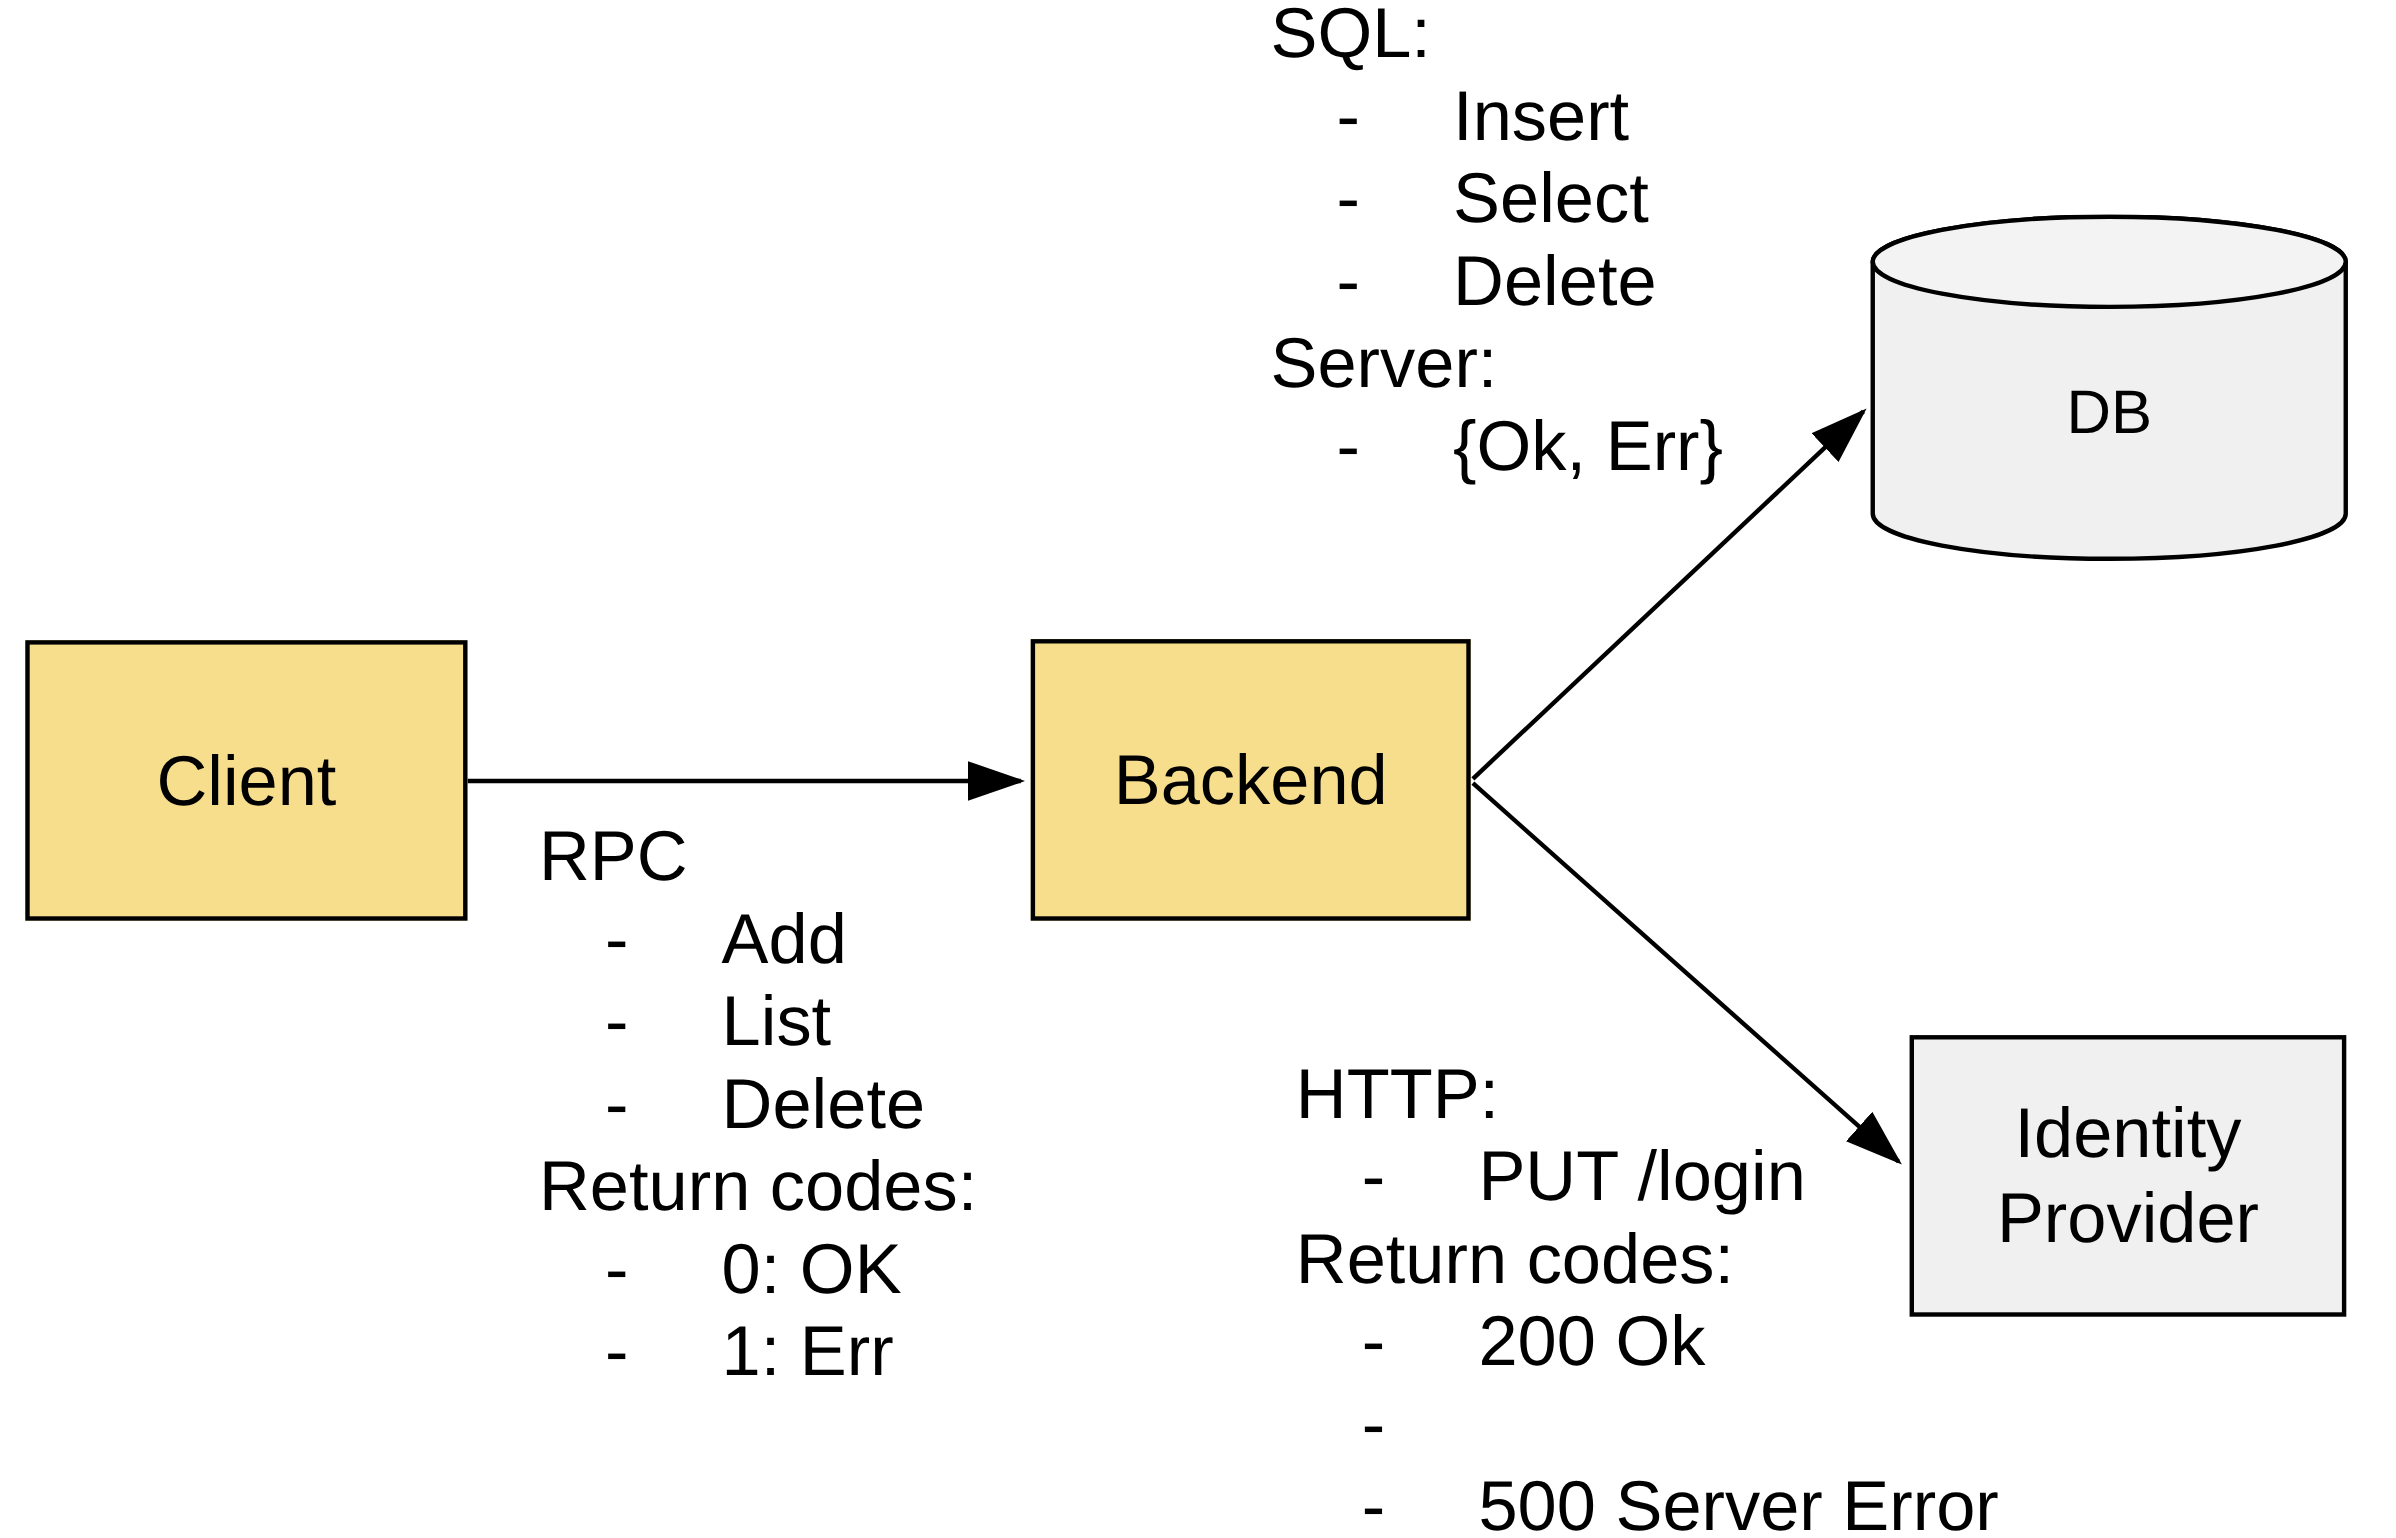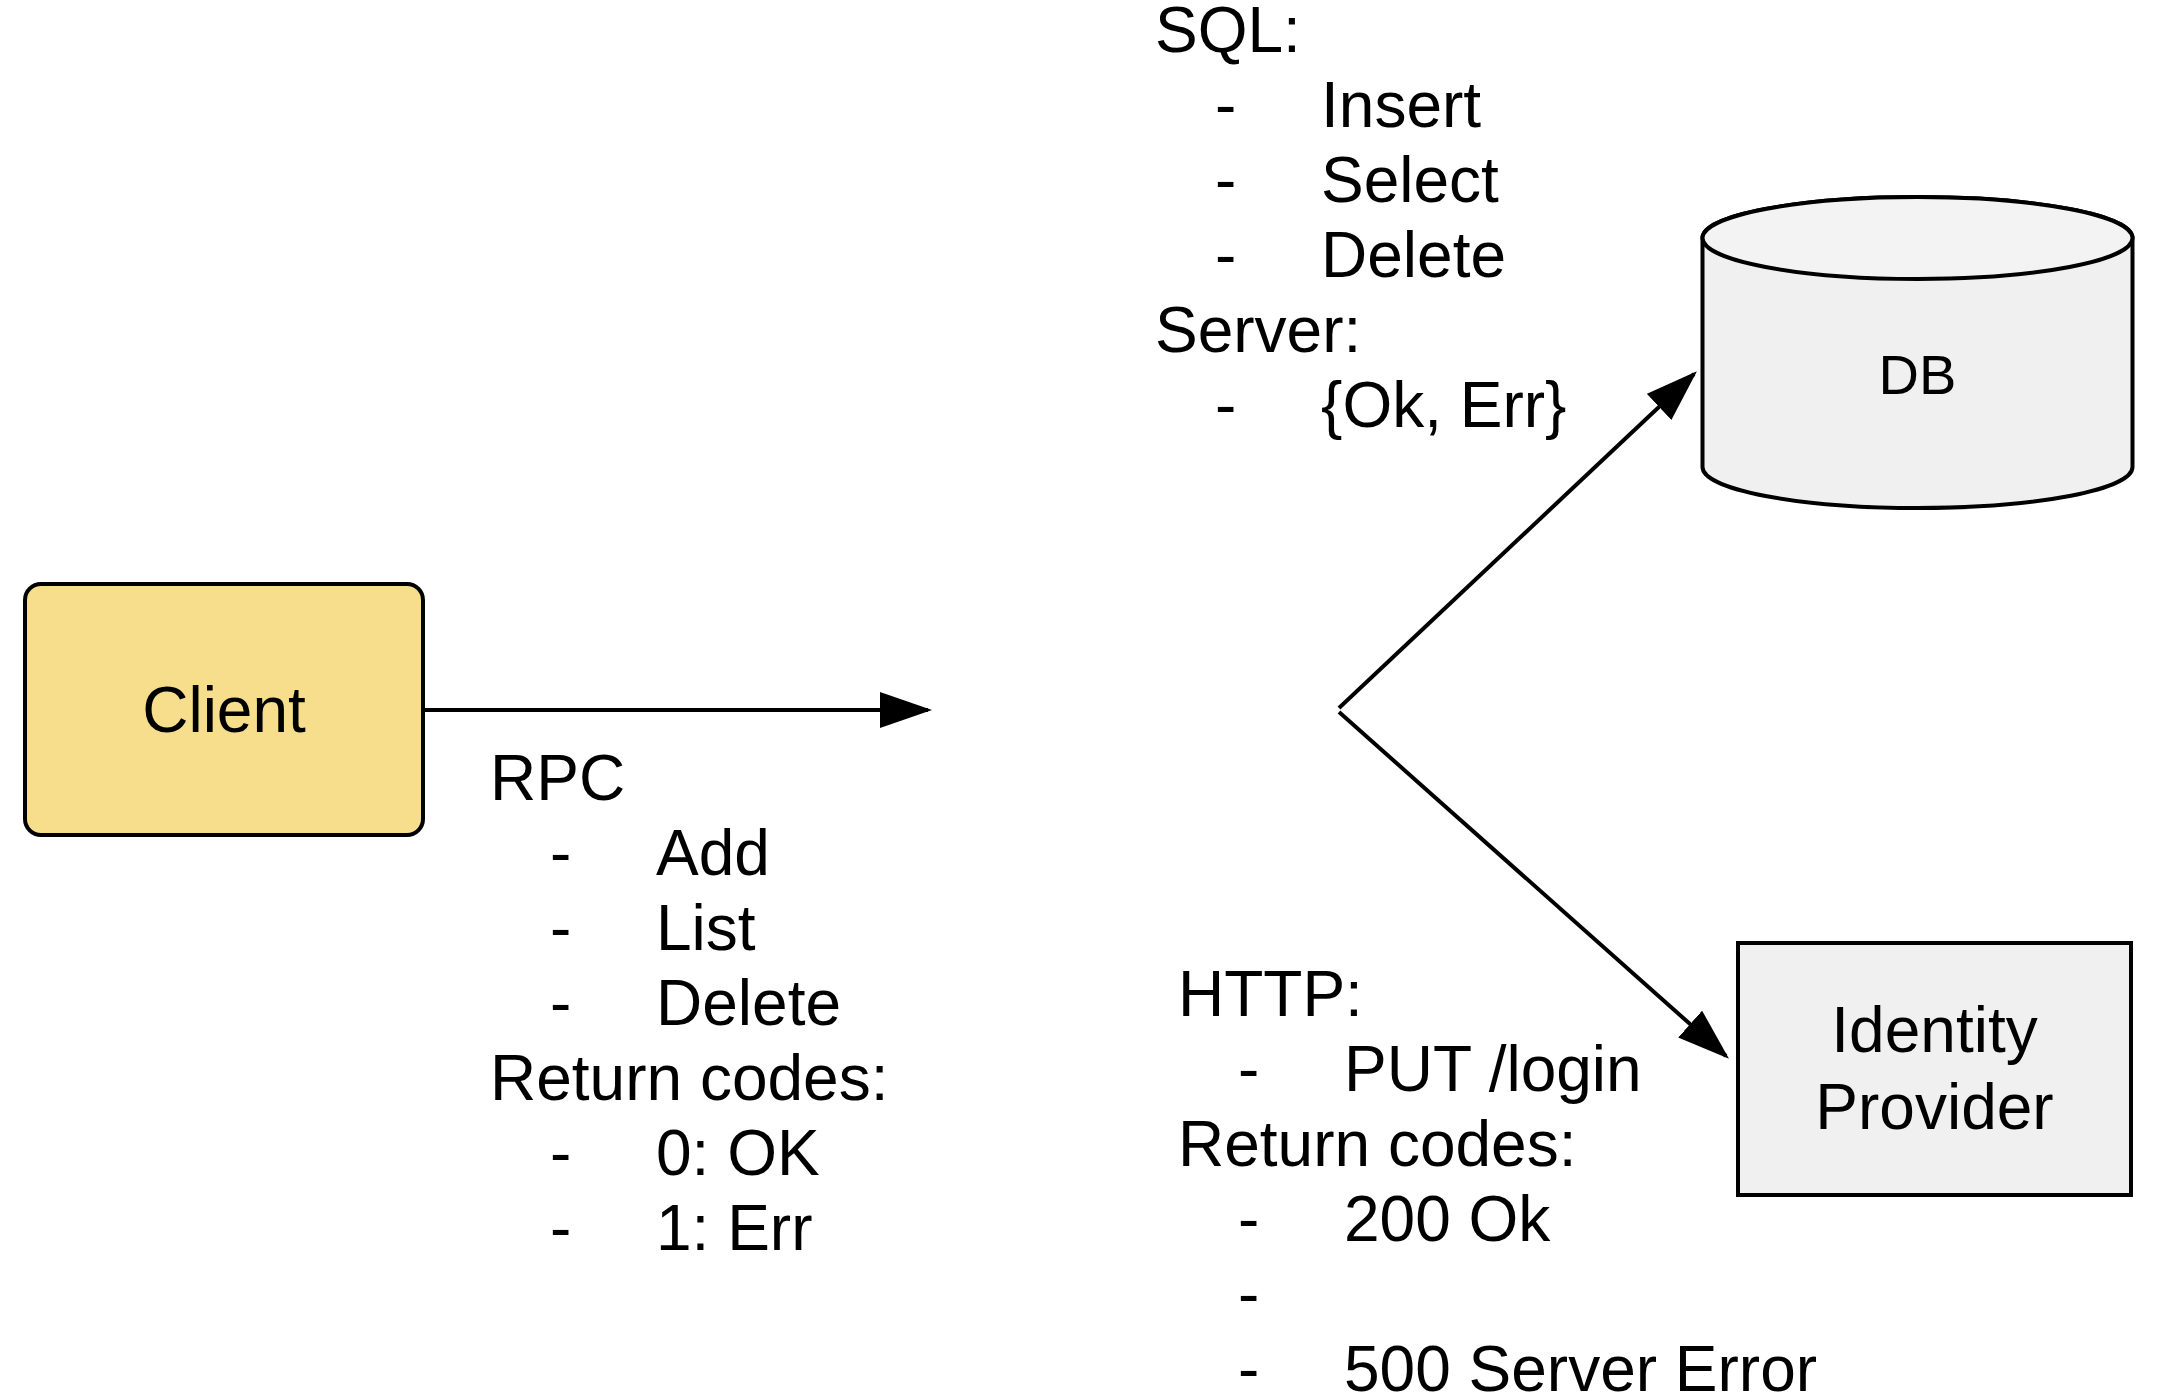--- a/index.html
+++ b/index.html
@@ -8,21 +8,21 @@
     background:var(--background,#FFFFFF);
     font-family:"Liberation Sans",sans-serif;
     color:var(--text,#000);
   }
   .edges{position:absolute;left:0;top:0;width:2178px;height:1398px;pointer-events:none;}
   .edge-line{stroke:var(--arrow,#000);stroke-width:4;fill:none;}
   .arrowhead{fill:var(--arrow,#000);}
   .node{position:absolute;display:flex;align-items:center;justify-content:center;
         font-size:64px;text-align:center;box-sizing:border-box;}
   .box{border:4px solid var(--border,#000);}
-  .yellow{background:var(--node-fill-yellow,#F6DE8D);border-radius:18px;}
+  .yellow{background:var(--node-fill-yellow,#F6DE8D);}
   .gray{background:var(--node-fill-gray,#F0F0F0);}
   #node-client{left:23px;top:582px;width:402px;height:255px;}
   #node-backend{left:937px;top:581px;width:400px;height:256px;}
   #node-idp{left:1736px;top:941px;width:397px;height:256px;line-height:1.2;padding:2px 30px;}
   #node-db{position:absolute;left:1700px;top:195px;width:435px;height:315px;}
   #node-db svg{position:absolute;left:0;top:0;width:435px;height:315px;}
   .cyl-body{fill:var(--node-fill-gray,#F0F0F0);stroke:var(--border,#000);stroke-width:4;}
   .cyl-top{fill:var(--cylinder-top-fill,#F3F3F3);stroke:var(--border,#000);stroke-width:4;}
   .cyl-label{position:absolute;left:0;right:0;top:0;bottom:0;padding-top:44px;
              display:flex;align-items:center;justify-content:center;font-size:56px;}
@@ -46,20 +46,23 @@
     </defs>
     <line class="edge-line" x1="425" y1="710" x2="928" y2="710" marker-end="url(#arrow)"></line>
     <line class="edge-line" x1="1339" y1="708" x2="1694" y2="374" marker-end="url(#arrow)"></line>
     <line class="edge-line" x1="1339" y1="712" x2="1726" y2="1056" marker-end="url(#arrow)"></line>
   </svg>
 
   <div class="node box yellow" id="node-client">
     <span>Client</span>
   </div>
 
+  <div class="node box yellow" id="node-backend">
+    <span>Backend</span>
+  </div>
 
   <div id="node-db">
     <svg viewBox="0 0 435 315">
       <path class="cyl-body" d="M2.5,43 L2.5,272 A215,41 0 0 0 432.5,272 L432.5,43 A215,41 0 0 0 2.5,43 Z"></path>
       <ellipse class="cyl-top" cx="217.5" cy="43" rx="215" ry="41"></ellipse>
     </svg>
     <span class="cyl-label">DB</span>
   </div>
 
   <div class="node box gray" id="node-idp">

